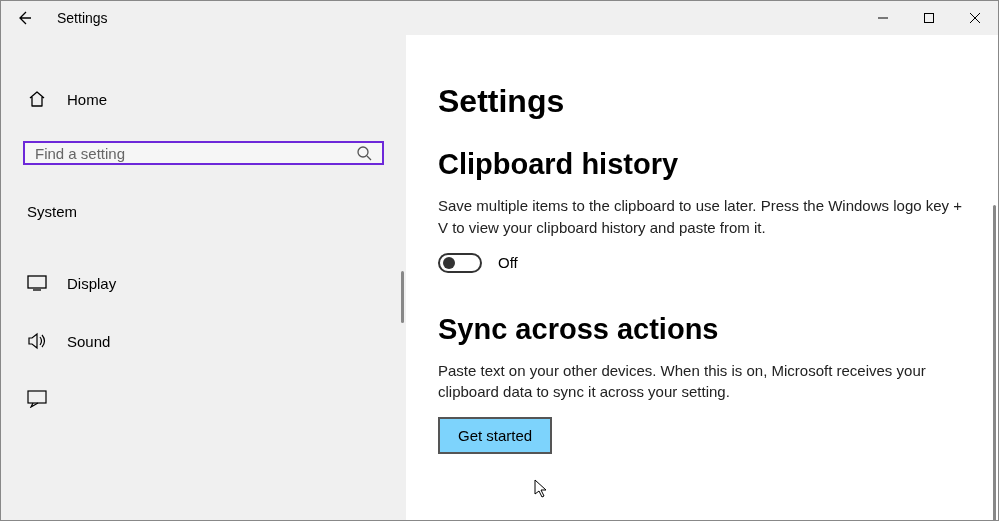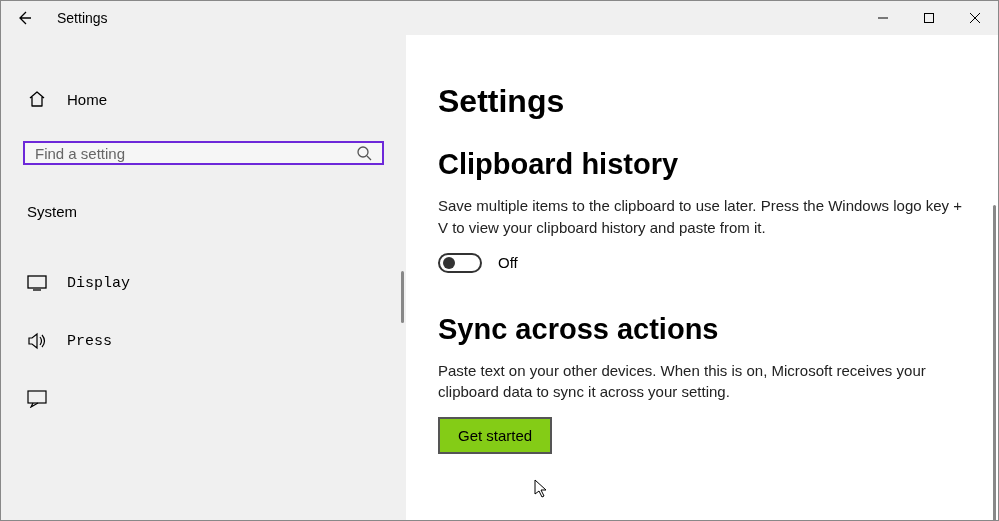--- a/index.html
+++ b/index.html
@@ -96,21 +96,21 @@
     outline: none;
     font-family: inherit;
   }
   .search input::placeholder { color: #666; }
   .category {
     font-weight: 400;
     font-size: 15px;
     padding: 14px 0 14px 26px;
   }
   .nav-list { margin-top: 20px; }
-  .nav-item { height: 58px; font-family: Liberation Mono, monospace; }
+  .nav-item { height: 58px; }
   .main {
     flex: 1;
     padding: 48px 32px 0 32px;
     position: relative;
     overflow: hidden;
   }
   h1 {
     font-size: 32px;
     font-weight: 600;
     margin-bottom: 28px;
@@ -148,21 +148,21 @@
     background: #333;
     border-radius: 50%;
     position: absolute;
     left: 3px;
     top: 2px;
   }
   .toggle-label { margin-left: 16px; font-size: 15px; }
   .btn {
     display: inline-block;
     padding: 8px 18px;
-    background: #84cc16;
+    background: #7dd3fc;
     border: 2px solid #555;
     font-size: 15px;
     cursor: pointer;
   }
   .scroll-indicator {
     position: absolute;
     right: 2px;
     top: 170px;
     width: 3px;
     height: 330px;
@@ -247,21 +247,21 @@
         </span>
         <span class="item-label">Display</span>
       </div>
       <div class="nav-item">
         <span class="icon-slot">
           <svg width="20" height="18" viewBox="0 0 20 18">
               <path d="M2 6 H5 L10 2 V16 L5 12 H2 Z" stroke="#000" stroke-width="1.2" fill="none"></path>
               <path d="M13 5 Q16 9 13 13 M15 3 Q20 9 15 15" stroke="#000" stroke-width="1.2" fill="none"></path>
             </svg>
         </span>
-        <span class="item-label">Press</span>
+        <span class="item-label">Sound</span>
       </div>
       <div class="nav-item">
         <span class="icon-slot">
           <svg width="20" height="18" viewBox="0 0 20 18">
               <rect x="1" y="1" width="18" height="12" stroke="#000" stroke-width="1.2" fill="none"></rect>
               <path d="M6 13 L4 17 L11 13" stroke="#000" stroke-width="1.2" fill="none"></path>
             </svg>
         </span>
       </div>
     </div>

